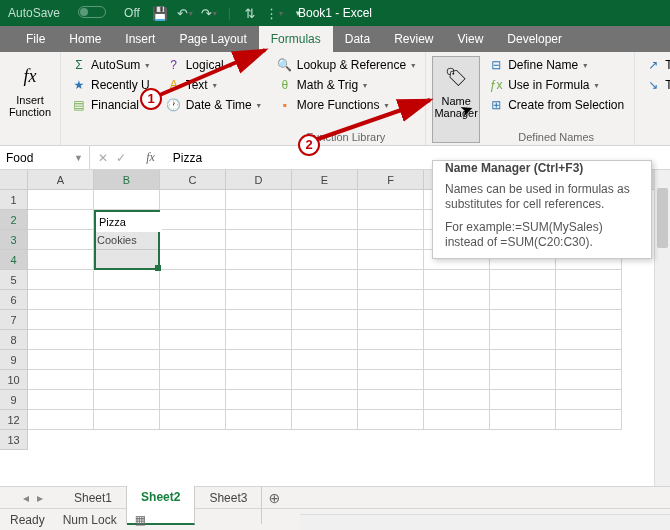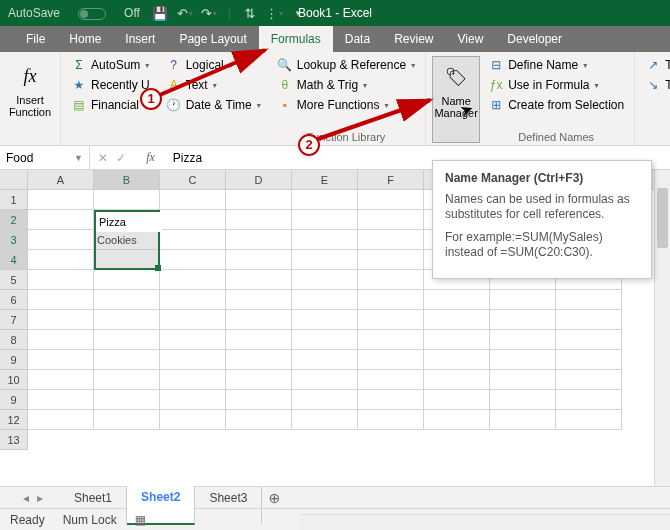--- a/index.html
+++ b/index.html
@@ -1,18 +1,18 @@
 <!DOCTYPE html>
 <html><head>
 <meta charset="utf-8">
 <style>
 *{margin:0;padding:0;box-sizing:border-box;font-family:'Segoe UI',Arial,sans-serif;font-size:12px;user-select:none}
 body{width:670px;height:530px;background:#fff;overflow:hidden;position:relative}
 .titlebar{height:26px;background:#0a6332;display:flex;align-items:center;padding:0 8px;color:#c0dfd0}
-.titlebar .autosave{display:flex;align-items:flex-end;gap:18px;font-size:11px}
+.titlebar .autosave{display:flex;align-items:flex-start;gap:18px;font-size:11px}
 .toggle{width:28px;height:12px;border:1px solid #5a9a7a;border-radius:7px;position:relative;background:#0a6332}
 .toggle::after{content:"";position:absolute;width:8px;height:8px;border-radius:50%;background:#5a9a7a;top:1px;left:1px}
 .qat{display:flex;gap:10px;margin-left:14px;align-items:center}
 .qat-icon{width:14px;height:14px;display:flex;align-items:center;justify-content:center;color:#c0dfd0;font-size:13px}
 .qat-sep{color:#357a56;margin:0 2px}
 .titlebar .title{color:#fff;font-size:12px;position:absolute;left:50%;transform:translateX(-50%)}
 .tabs{height:26px;background:#737373;display:flex;padding-left:14px}
 .tab{padding:0 12px;line-height:26px;color:#fff;font-size:12px;cursor:pointer}
 .tab.active{background:#f3f2f1;color:#217346}
 .tab.tellme{padding-left:6px}
@@ -44,24 +44,24 @@
 .cells{position:absolute;top:20px;left:28px;right:0}
 .crow{display:flex;height:20px}
 .cell{width:66px;height:20px;border-right:1px solid #d4d4d4;border-bottom:1px solid #d4d4d4;padding:0 3px;line-height:20px;font-size:11px;overflow:hidden}
 .selection{position:absolute;border:2px solid #217346;pointer-events:none;background:rgba(180,180,180,0.35)}
 .selection .handle{position:absolute;right:-3px;bottom:-3px;width:6px;height:6px;background:#217346}
 .selection .topcell{position:absolute;top:0;left:0;width:66px;height:20px;background:#fff}
 .sheetbar{height:22px;background:#f3f2f1;border-top:1px solid #d6d6d6;display:flex;align-items:center;padding-left:20px;font-size:11px}
 .sheetnav{display:flex;gap:2px;color:#888;margin-right:14px}
 .sheetnav span{width:12px;text-align:center;cursor:pointer}
 .sheettab{padding:15px 14px;line-height:22px;border-right:1px solid #ccc;cursor:pointer;color:#444}
-.sheettab.active{background:#fff;border-bottom:2px solid #217346;color:#3b82f6;font-weight:600}
+.sheettab.active{background:#fff;border-bottom:2px solid #217346;color:#15803d;font-weight:600}
 .addsheet{width:24px;text-align:center;color:#666;font-size:14px;cursor:pointer}
 .statusbar{height:22px;background:#f3f2f1;border-top:1px solid #d6d6d6;display:flex;align-items:center;padding:0 10px;font-size:11px;color:#444;gap:18px}
-.tooltip{position:absolute;top:160px;left:432px;width:220px;background:#fff;border:1px solid #c8c8c8;box-shadow:2px 2px 6px rgba(0,0,0,0.2);padding:10px 12px;font-size:11px;color:#555;line-height:15px}
+.tooltip{position:absolute;top:160px;left:432px;width:220px;background:#fff;border:1px solid #c8c8c8;box-shadow:2px 2px 6px rgba(0,0,0,0.2);padding:0 12px;font-size:11px;color:#555;line-height:15px}
 .tooltip .tt-title{font-weight:600;color:#444;margin-bottom:6px}
 .tooltip p{margin-bottom:8px}
 .callout{position:absolute;width:22px;height:22px;border:2px solid #c00000;border-radius:50%;background:#fff;color:#c00000;font-weight:bold;text-align:center;line-height:18px;font-size:13px;z-index:20}
 .arrow{position:absolute;z-index:15}
 .cursor{position:absolute;z-index:25;font-size:16px;color:#000;transform:rotate(-20deg)}
 .scrollv{position:absolute;right:0;top:0;bottom:0;width:16px;background:#f0f0f0;border-left:1px solid #ddd}
 .scrollv .thumb{position:absolute;top:18px;left:2px;right:2px;height:60px;background:#c8c8c8;border-radius:2px}
 .scrollh{position:absolute;right:0;bottom:0;left:300px;height:16px;background:#f0f0f0;border-top:1px solid #ddd}
 </style>
 </head>

